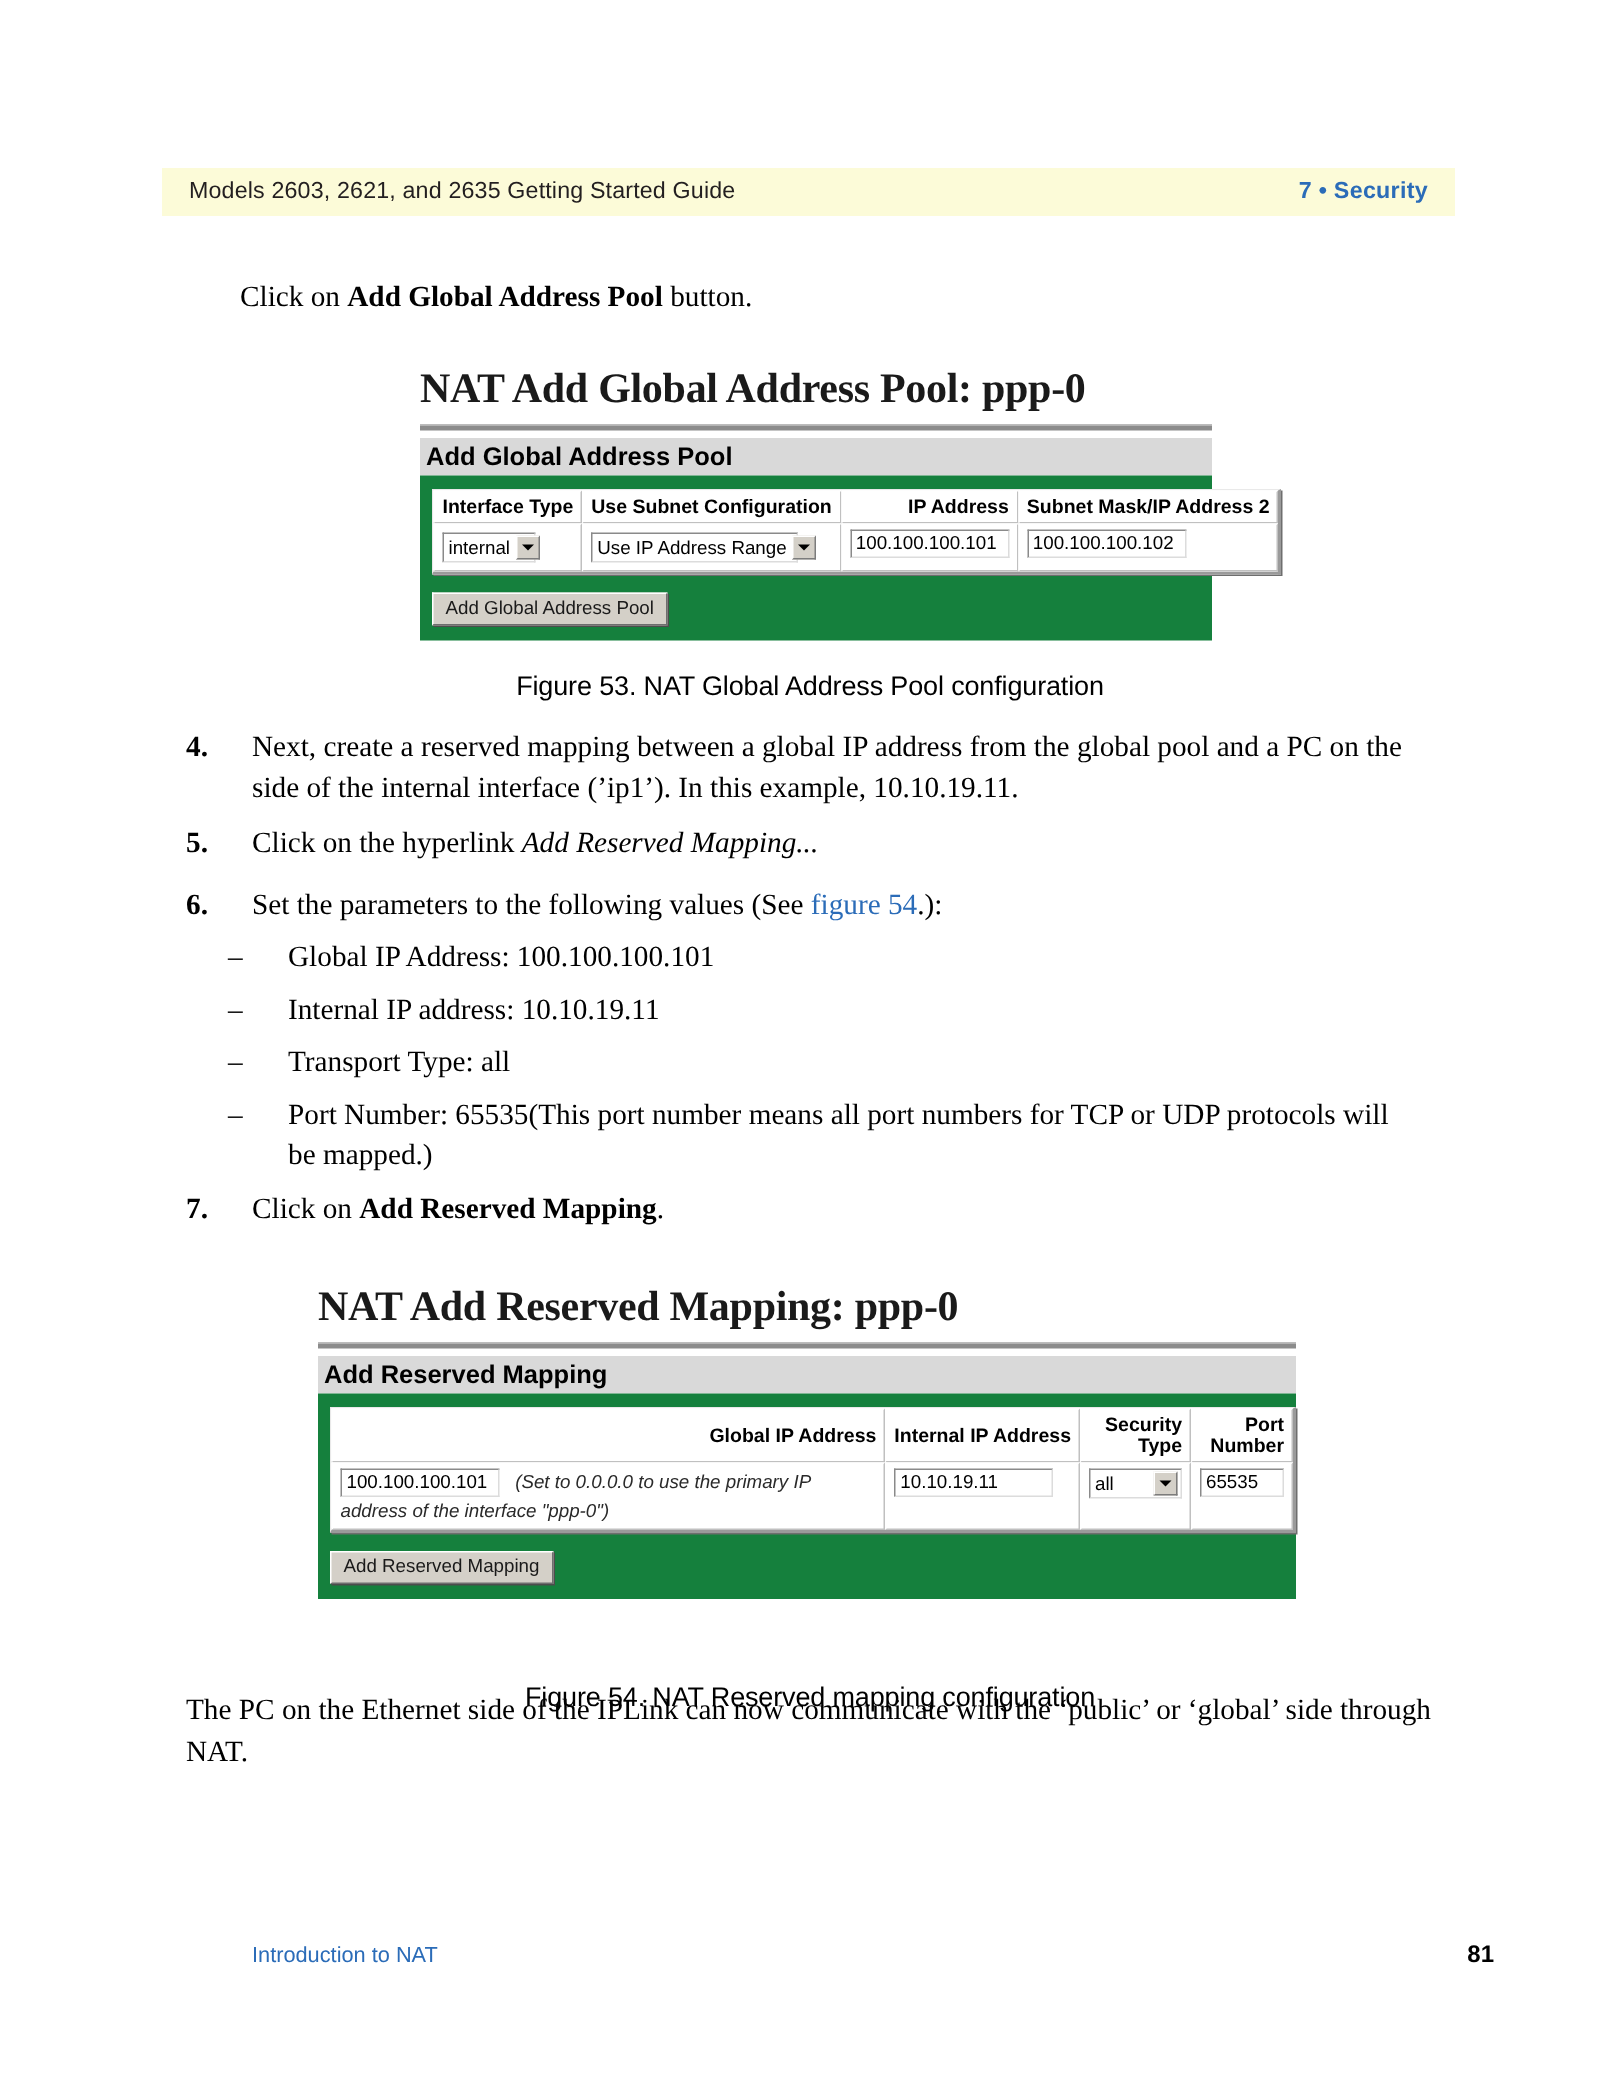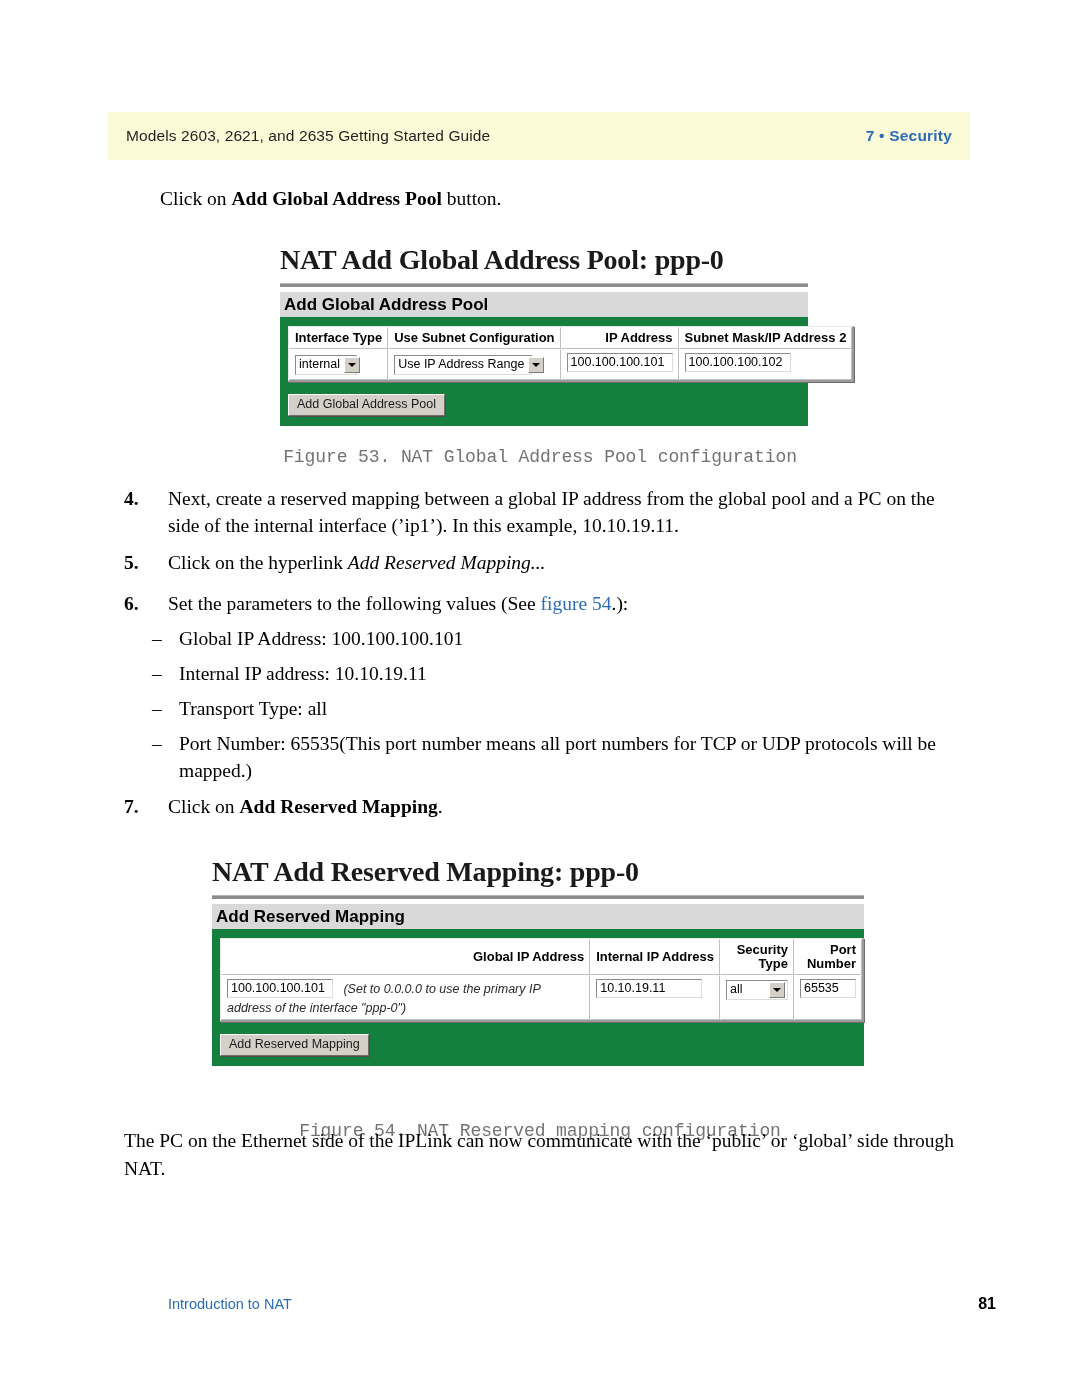--- a/index.html
+++ b/index.html
@@ -15,21 +15,21 @@
     color: #000000;
     overflow: hidden;
   }
 
   
   .page-header {
     position: absolute;
     left: 108px;
     top: 112px;
     width: 862px;
-    height: 48px;
+    height: 32px;
     background: #fcfbd8;
     display: flex;
     align-items: center;
     justify-content: space-between;
     box-sizing: border-box;
     padding: 0 18px 0 18px;
   }
   .header-left {
     font-family: "Liberation Sans", sans-serif;
     font-size: 15.5px;
@@ -187,23 +187,23 @@
   .hint {
     font-family: "Liberation Sans", sans-serif;
     font-style: italic;
     font-size: 12.5px;
     color: #2a2a2a;
     line-height: 15px;
   }
 
   .fig-caption {
     position: absolute;
-    font-family: Liberation Mono, monospace;
+    font-family: Liberation Sans, sans-serif;
     font-size: 18px;
-    color: #737373;
+    color: #000000;
     text-align: center;
     letter-spacing: -0.1px;
   }
 
   
   .step {
     position: absolute;
     font-size: 19.5px;
     line-height: 27px;
   }
@@ -223,21 +223,21 @@
     position: absolute;
     font-size: 19.5px;
     line-height: 27px;
   }
   .sub .dash {
     position: absolute;
     left: 0;
     top: 0;
   }
   .sub .txtblock {
-    margin-left: 27px;
+    margin-left: 40px;
     display: block;
   }
 
   .para {
     position: absolute;
     font-size: 19.5px;
     line-height: 28px;
   }
 
   

